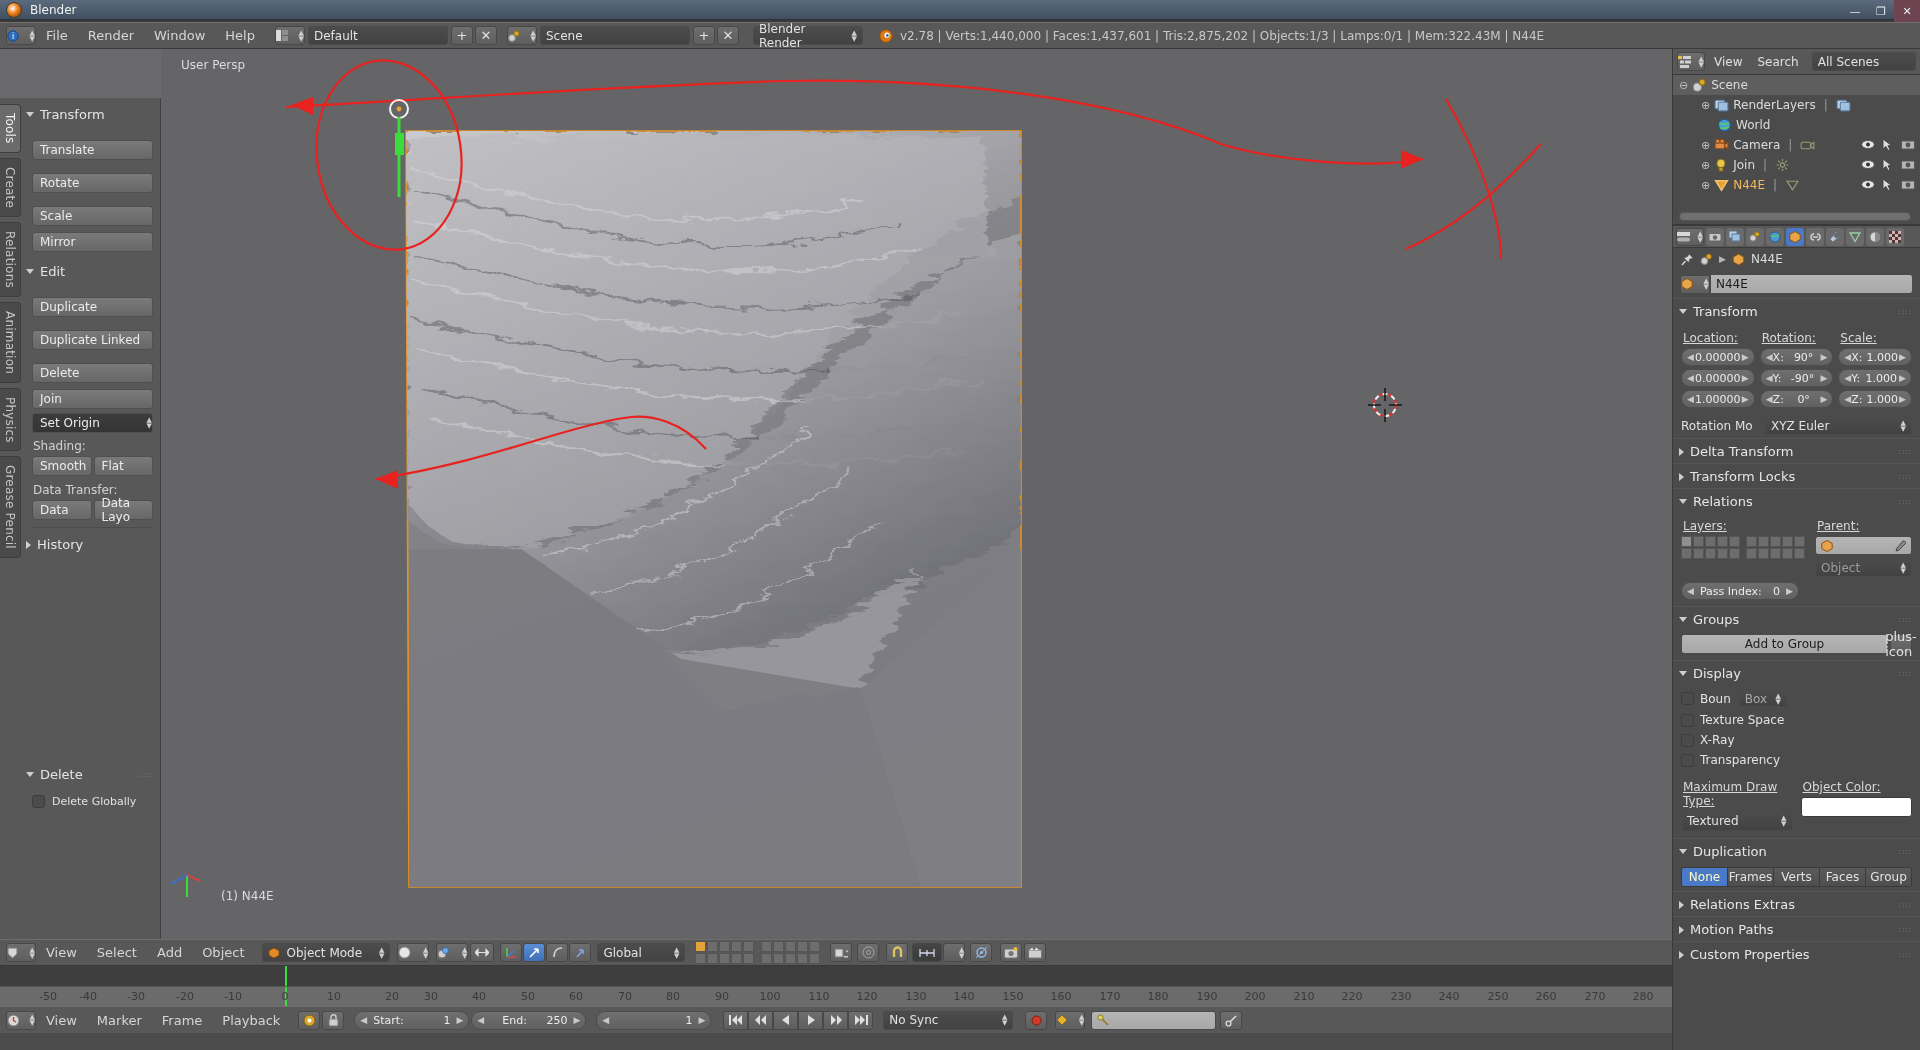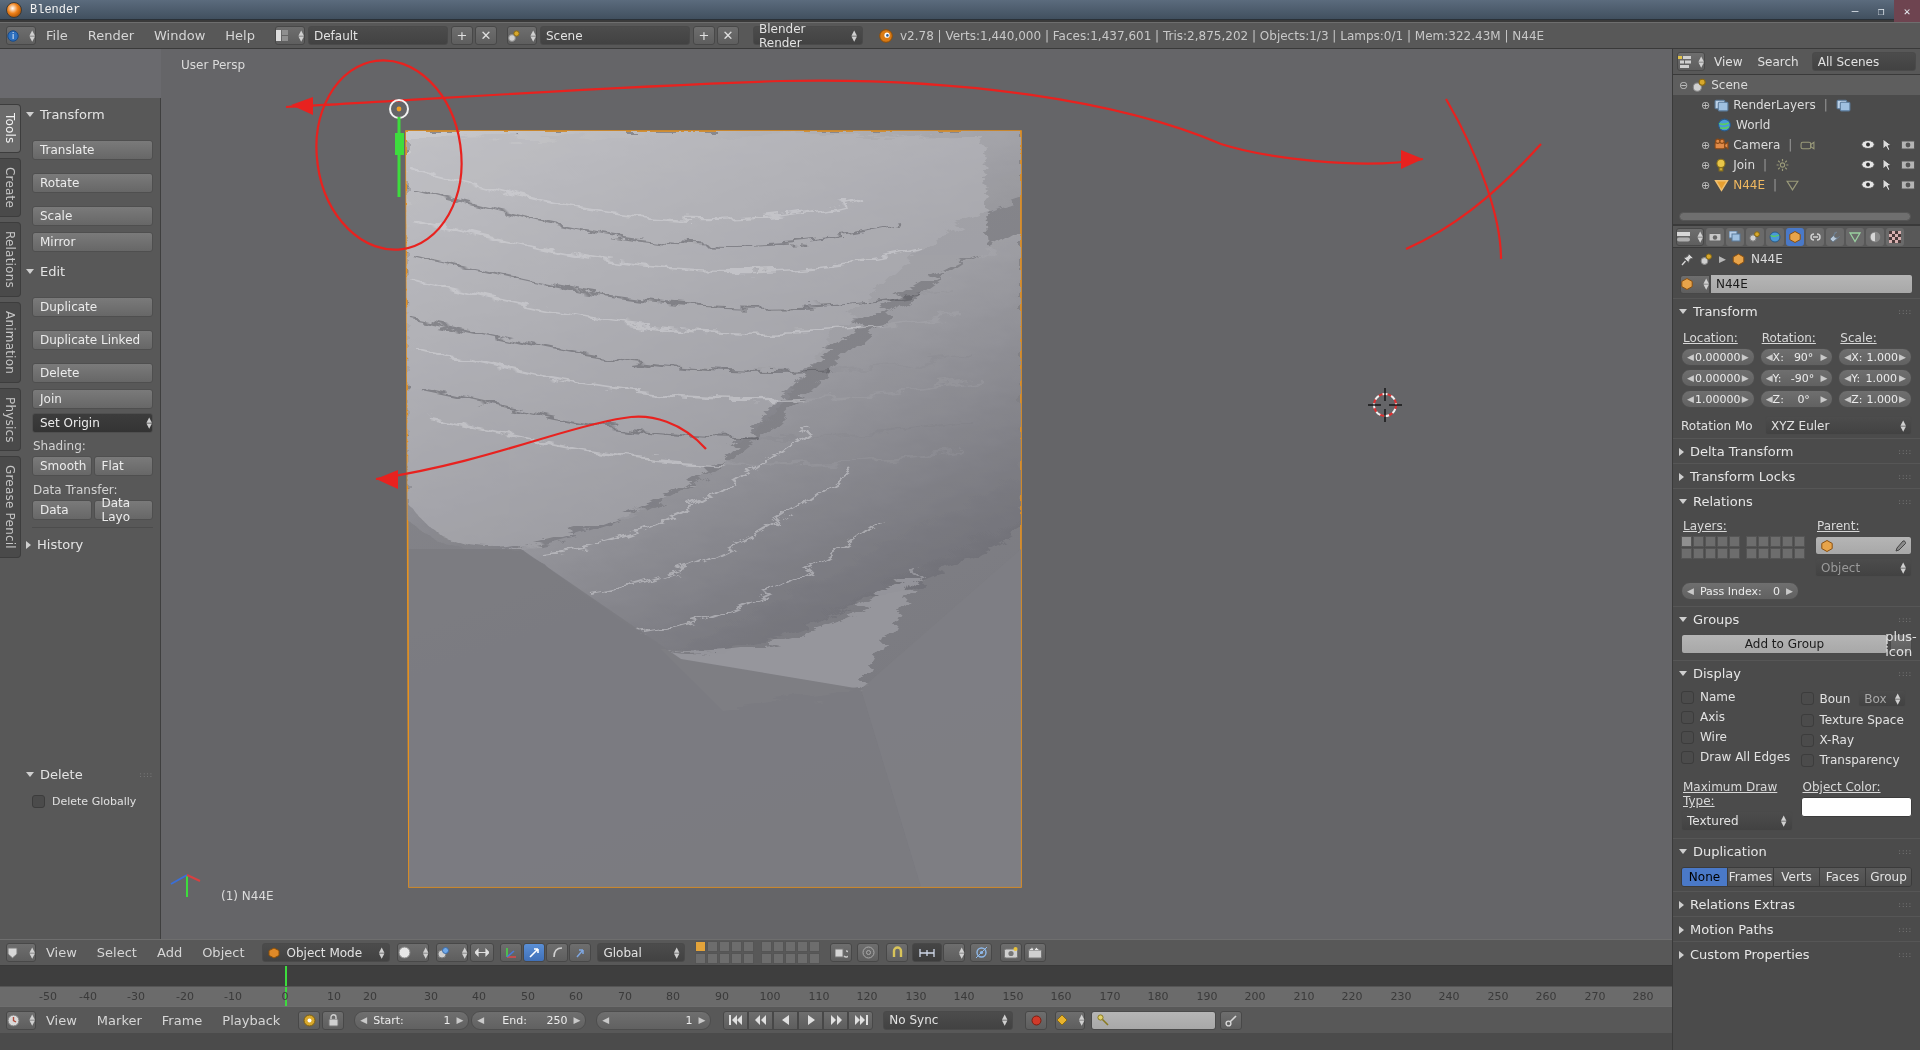--- a/index.html
+++ b/index.html
@@ -12,21 +12,20 @@
     overflow: hidden;
   }
   #app { position: relative; width: 1920px; height: 1050px; }
 
   
   .titlebar {
     position: absolute; left:0; top:0; width:1920px; height:20px;
     background: linear-gradient(#5b6b7d, #41505f);
     display: flex; align-items: center;
     border-bottom: 1px solid #2a3138;
-    font-family: Liberation Mono, monospace;
   }
   .tb-logo { width:16px; height:16px; margin-left:6px; border-radius:50%;
     background: radial-gradient(circle at 40% 38%, #ffffff 0%, #f0821b 42%, #b85c09 70%, #7a3c05 100%);
     border:1px solid #3b3b3b; }
   .tb-title { margin-left:8px; font-size:12px; color:#f2f2f2; }
   .tb-btns { margin-left:auto; display:flex; height:100%; }
   .tb-btn { width:26px; height:22px; display:flex; align-items:center; justify-content:center;
     font-size:11px; color:#e6ecf2; }
   .tb-btn.close { background:#6e4450; }
 
@@ -137,21 +136,21 @@
   .nfield .nk { padding-right:3px; }
   .row2 { display:flex; align-items:center; padding:3px 8px; gap:6px; }
   .chk-row { display:flex; align-items:center; gap:6px; font-size:12px; color:#e2e2e2; padding:3px 0; }
   .layers { display:flex; gap:6px; }
   .lgrid { display:grid; grid-template-columns:repeat(5,11px); grid-template-rows:repeat(2,11px); gap:1px; }
   .lcell { background:#6d6d6d; border:1px solid #555; }
   .lcell.on { background:#8f8f8f; }
   .enum-row { display:flex; margin:4px 8px; height:20px; border-radius:3px; overflow:hidden; border:1px solid #3b3b3b;}
   .enum-row > div { flex:1; display:flex; align-items:center; justify-content:center;
     font-size:12px; background:linear-gradient(#5a5a5a,#4e4e4e); color:#e2e2e2; border-right:1px solid #3b3b3b;}
-  .enum-row > div.act { background:#4a79c8; color:#000000; }
+  .enum-row > div.act { background:#4a79c8; color:#fef9c3; }
 
   
   #vp-header { top:939px; height:27px; background:#585858; }
   
   #timeline {
     position:absolute; left:0; top:966px; width:1672px; height:84px; background:#4b4b4b;
   }
   #tl-track { position:absolute;left:0;top:0;width:1672px;height:20px;background:#3e3e3e; }
   #tl-ruler { position:absolute;left:0;top:20px;width:1672px;height:20px;background:#6b6b6b;border-top:1px solid #555;}
   .tick { position:absolute; top:3px; font-size:11px; color:#3a3a3a; transform:translateX(-50%); }
@@ -541,21 +540,21 @@
     <div id="playhead" style="left:285px;"></div>
     <div id="tl-ruler">
       <div id="playhead2" style="position:absolute;left:285px;top:0;"></div>
       <div class="tick" style="left:48px">-50</div>
       <div class="tick" style="left:88px">-40</div>
       <div class="tick" style="left:136px">-30</div>
       <div class="tick" style="left:185px">-20</div>
       <div class="tick" style="left:233px">-10</div>
       <div class="tick" style="left:285px">0</div>
       <div class="tick" style="left:334px">10</div>
-      <div class="tick" style="left:370px">20</div>
+      <div class="tick" style="left:392px">20</div>
       <div class="tick" style="left:431px">30</div>
       <div class="tick" style="left:479px">40</div>
       <div class="tick" style="left:528px">50</div>
       <div class="tick" style="left:576px">60</div>
       <div class="tick" style="left:625px">70</div>
       <div class="tick" style="left:673px">80</div>
       <div class="tick" style="left:722px">90</div>
       <div class="tick" style="left:770px">100</div>
       <div class="tick" style="left:819px">110</div>
       <div class="tick" style="left:867px">120</div>
@@ -1072,38 +1071,20 @@
     </div>
 
     <div class="sect">
       <span class="tri-d"></span>
       <span>Display</span>
       <span class="grip">::::</span>
     </div>
     <div style="display:flex;padding:2px 8px 0 8px;gap:8px;">
       <div style="flex:1;">
         <div class="chk-row">
-            <span class="cbox"></span>
-            <span>Name</span>
-          </div>
-        <div class="chk-row">
-            <span class="cbox"></span>
-            <span>Axis</span>
-          </div>
-        <div class="chk-row">
-            <span class="cbox"></span>
-            <span>Wire</span>
-          </div>
-        <div class="chk-row">
-            <span class="cbox"></span>
-            <span>Draw All Edges</span>
-          </div>
-      </div>
-      <div style="flex:1;">
-        <div class="chk-row">
           <span class="cbox"></span>
           <span>Boun</span>
           <span class="w dark" style="height:17px;width:48px;margin-left:2px;color:#a8a8a8;">
             <span>Box</span>
             <span class="spin">▲<br>▼</span>
           </span>
         </div>
         <div class="chk-row">
             <span class="cbox"></span>
             <span>Texture Space</span>

